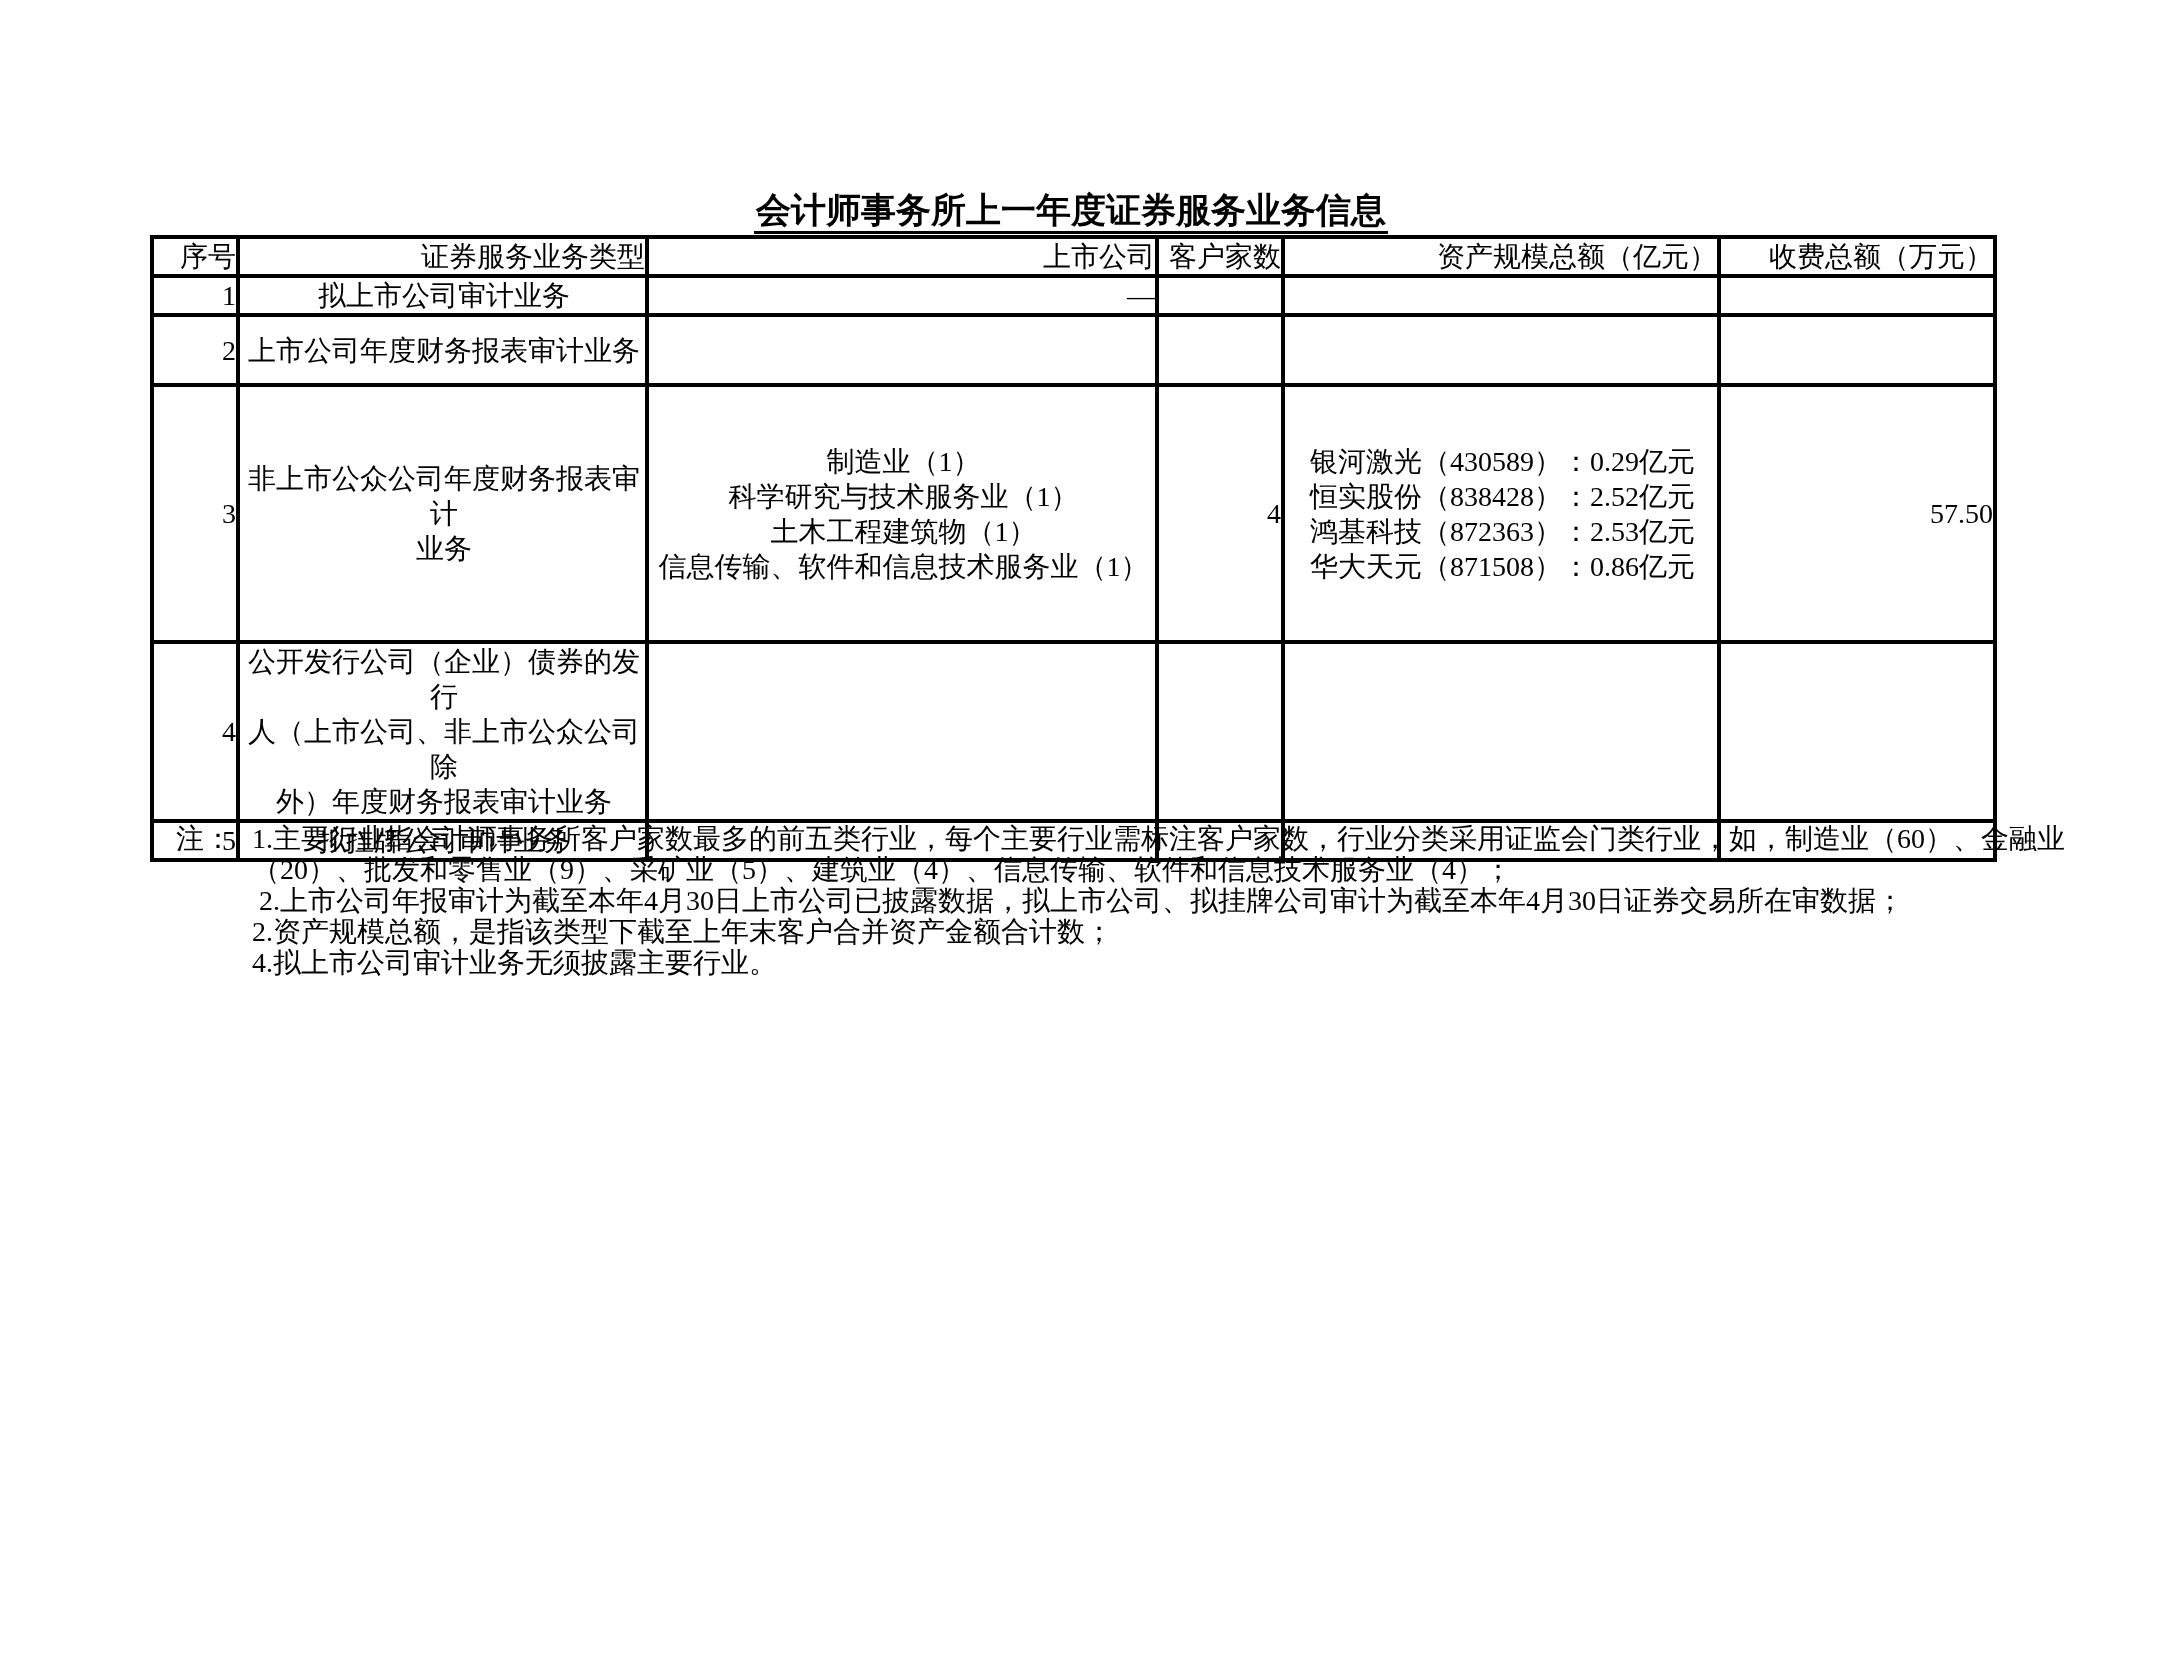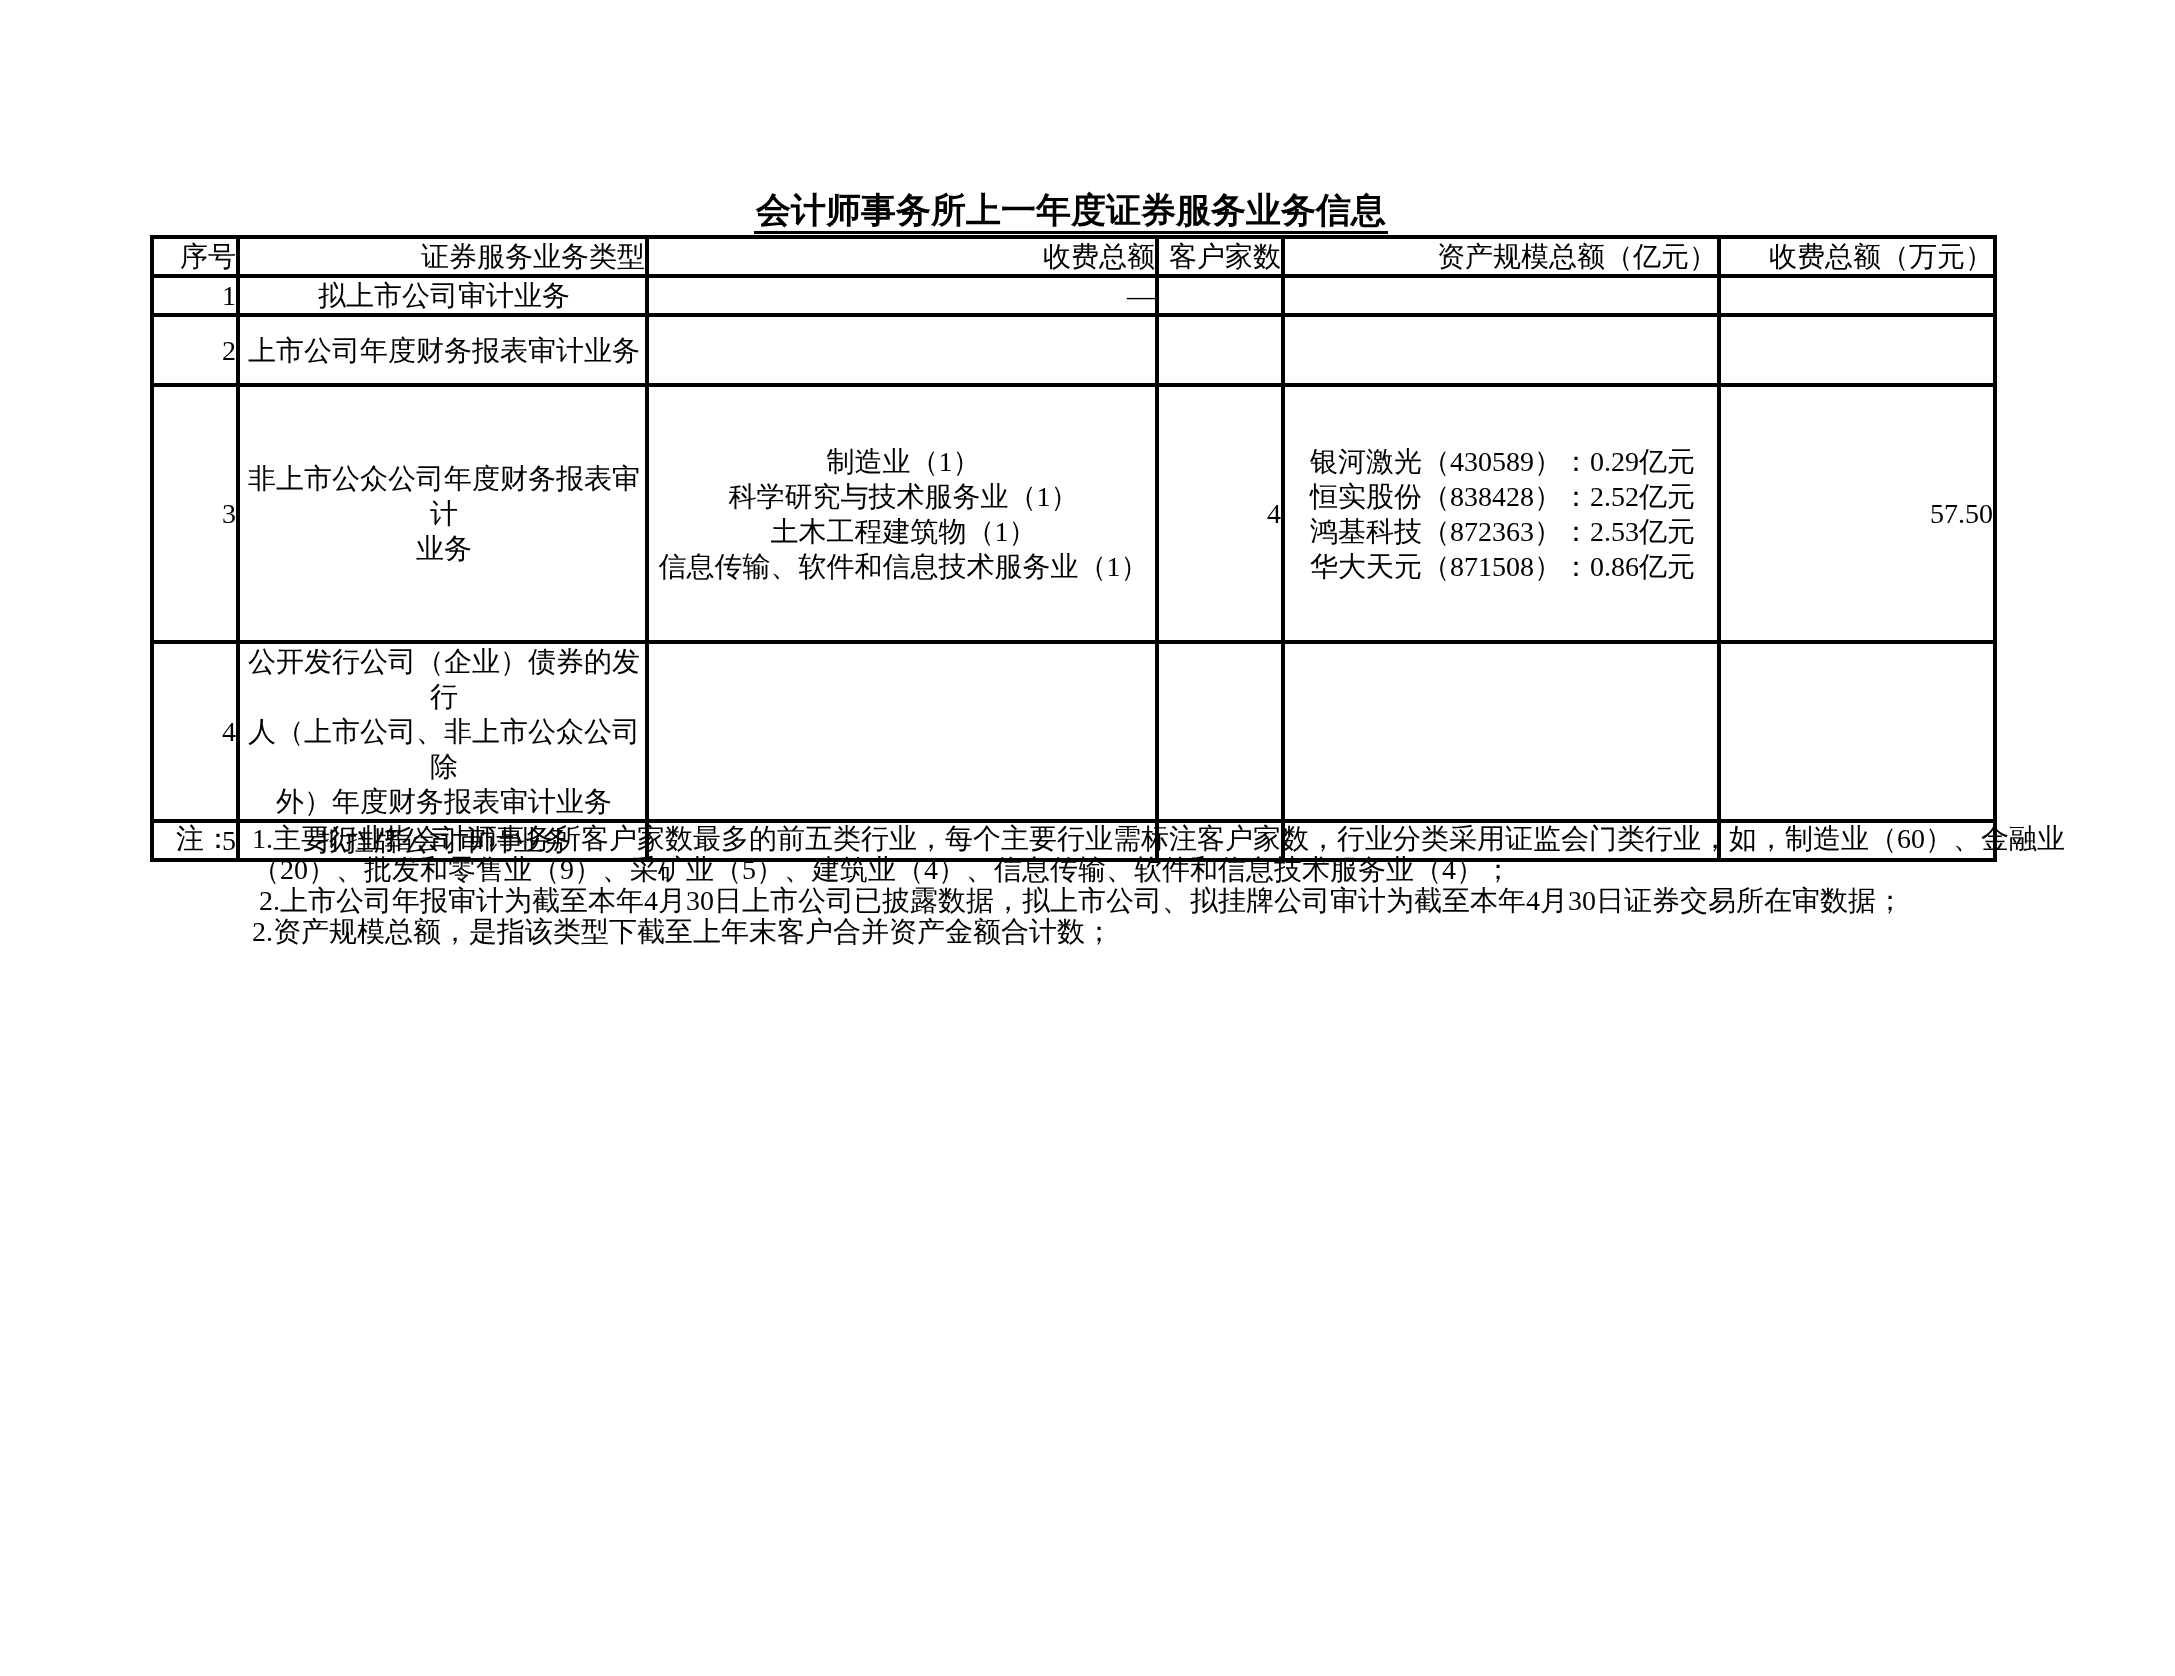--- a/index.html
+++ b/index.html
@@ -93,21 +93,21 @@
       <col style="width:409px">
       <col style="width:510px">
       <col style="width:126px">
       <col style="width:436px">
       <col style="width:276px">
     </colgroup>
     <thead>
       <tr>
         <th>序号</th>
         <th>证券服务业务类型</th>
-        <th>收费总额</th>
+        <th>上市公司</th>
         <th>客户家数</th>
         <th>资产规模总额（亿元）</th>
         <th>收费总额（万元）</th>
       </tr>
     </thead>
     <tbody>
       <tr class="row-1">
         <td>1</td>
         <td class="cell-left">拟上市公司审计业务</td>
         <td>—</td>
@@ -159,17 +159,18 @@
     </tbody>
   </table>
 
   <div class="notes">
     <div class="notes-label">注：</div>
     <div class="notes-items">
       <div class="note-item">1.主要行业指会计师事务所客户家数最多的前五类行业，每个主要行业需标注客户家数，行业分类采用证监会门类行业，如，制造业（60）、金融业
 （20）、批发和零售业（9）、采矿业（5）、建筑业（4）、信息传输、软件和信息技术服务业（4）；</div>
       <div class="note-item"> 2.上市公司年报审计为截至本年4月30日上市公司已披露数据，拟上市公司、拟挂牌公司审计为截至本年4月30日证券交易所在审数据；</div>
       <div class="note-item">2.资产规模总额，是指该类型下截至上年末客户合并资产金额合计数；</div>
+      <div class="note-item">4.拟上市公司审计业务无须披露主要行业。</div>
     </div>
   </div>
 
 </div>
 
 
 </body></html>

